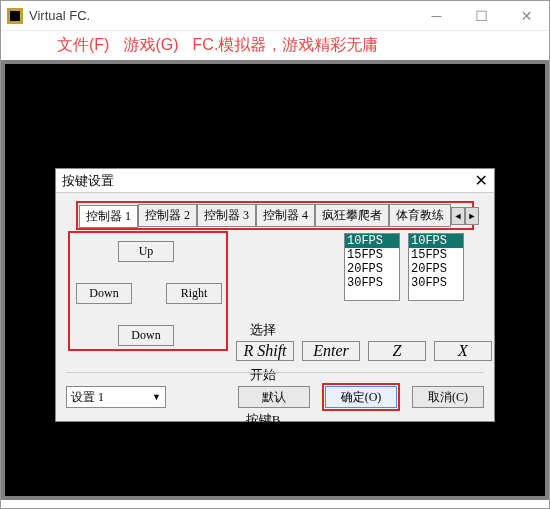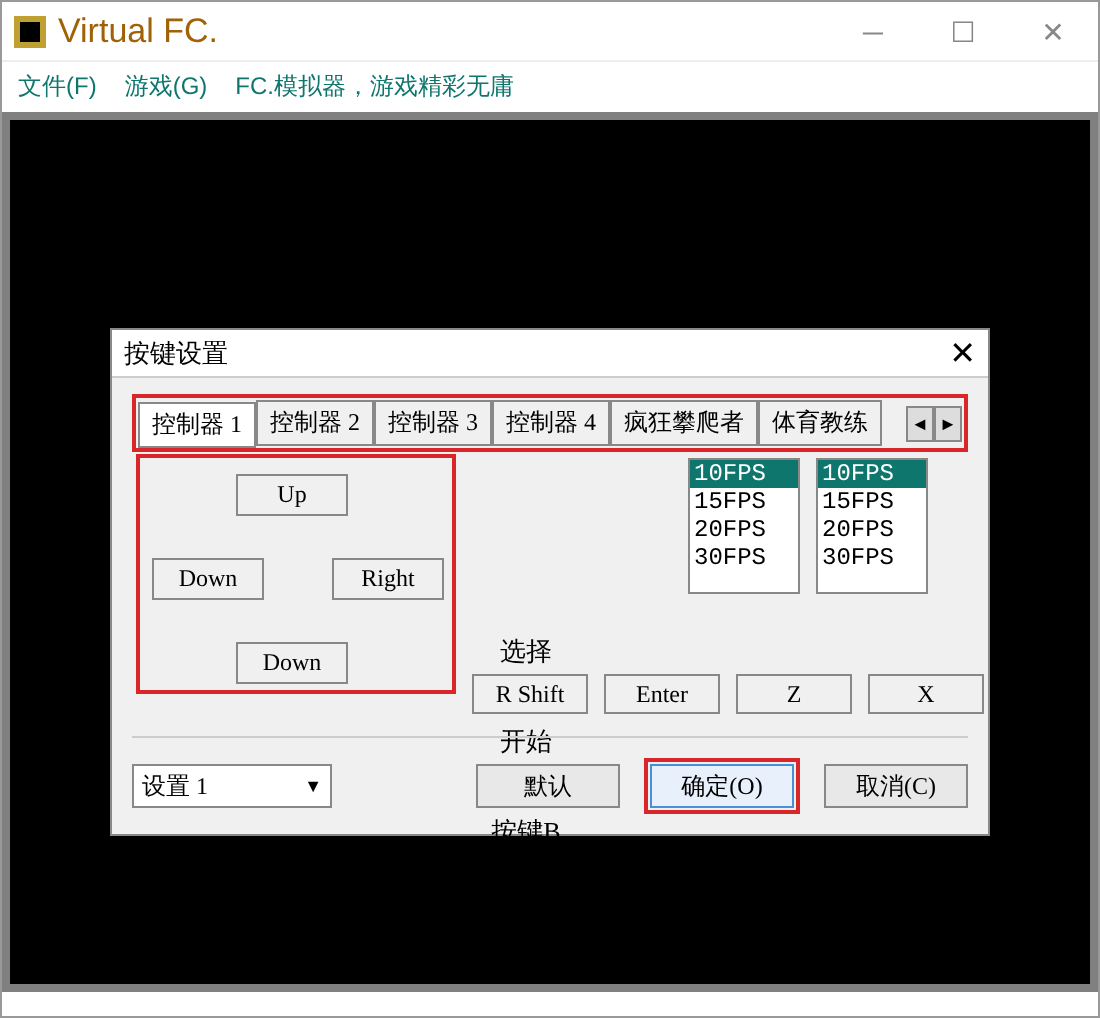--- a/index.html
+++ b/index.html
@@ -10,37 +10,37 @@
   width: 550px;
   height: 509px;
   overflow: hidden;
 }
 .window { width: 550px; height: 509px; background: #fff; border: 1px solid #999; }
 .titlebar {
   height: 30px; display: flex; align-items: center;
   padding-left: 6px; background: #fff; border-bottom: 1px solid #eee;
 }
 .titlebar .icon { width: 16px; height: 16px; margin-right: 6px; }
-.titlebar .title { flex: 1; color: #a16207; font-size: 17px; }
+.titlebar .title { flex: 1; color: #404040; font-size: 13px; }
 .titlebar .wbtn { width: 45px; height: 30px; display: flex; align-items: center; justify-content: center; color: #888; font-size: 14px; }
-.menubar { display: flex; gap: 14px; padding: 4px 8px; font-size: 12px; color: #0f766e; }
+.menubar { display: flex; gap: 14px; padding: 4px 8px; font-size: 16px; color: #ef4444; margin-left: 48px; }
 .menubar span { cursor: default; }
 .content { position: relative; height: 440px; background: #000; border: 4px solid #808080; margin: 0; }
 .dialog {
   position: absolute; left: 50px; top: 104px;
   width: 440px; height: 254px;
   background: #f0f0f0; border: 1px solid #888;
   box-shadow: 2px 2px 6px rgba(0,0,0,0.3);
 }
 .dlg-title {
   height: 24px; display: flex; align-items: center; justify-content: space-between;
   padding: 0 6px; font-size: 13px; background: #fff; border-bottom: 1px solid #ccc;
 }
 .dlg-title .close { font-size: 16px; cursor: default; }
-.dlg-body { padding: 8px 10px; position: relative; height: 228px; }
+.dlg-body { padding: 8px 20px; position: relative; height: 228px; }
 .tabs {
   display: flex; align-items: center;
   border: 2px solid #d9262a; padding: 1px;
 }
 .tab {
   border: 1px solid #888; background: #f0f0f0;
   padding: 2px 6px; font-size: 12px; font-family: SimSun, serif;
   margin-right: 0; cursor: default; white-space: nowrap;
 }
 .tab.active { background: #fff; position: relative; top: 1px; }
@@ -72,21 +72,21 @@
 .fpsbox .opt { padding: 0 2px; white-space: nowrap; }
 .fpsbox .opt.sel { background: #0f766e; color: #fff; }
 .fps1 { left: 288px; }
 .fps2 { left: 352px; }
 
 .labels-row { position: absolute; top: 128px; left: 180px; display: flex; gap: 27px; font-family: SimSun, serif; font-size: 13px; flex-direction: column; }
 .labels-row span { width: 54px; text-align: center; }
 .inputs-row { position: absolute; top: 148px; left: 180px; display: flex; gap: 8px; }
 .inputs-row .ibtn {
   width: 58px; height: 20px; border: 1px solid #888; background: #f0f0f0;
-  font-family: SimSun, serif; font-size: 12px; text-align: center; line-height: 18px;
+  font-family: SimSun, serif; font-size: 16px; text-align: center; line-height: 18px; font-style: italic;
 }
 
 .bottom-row {
   position: absolute; left: 10px; right: 10px; bottom: 10px;
   display: flex; gap: 12px; align-items: center;
   border-top: 1px solid #ccc; padding-top: 10px;
 }
 .combo {
   width: 100px; height: 22px; border: 1px solid #888; background: #fff;
   display: flex; align-items: center; padding: 0 4px; font-family: SimSun, serif; font-size: 12px;

